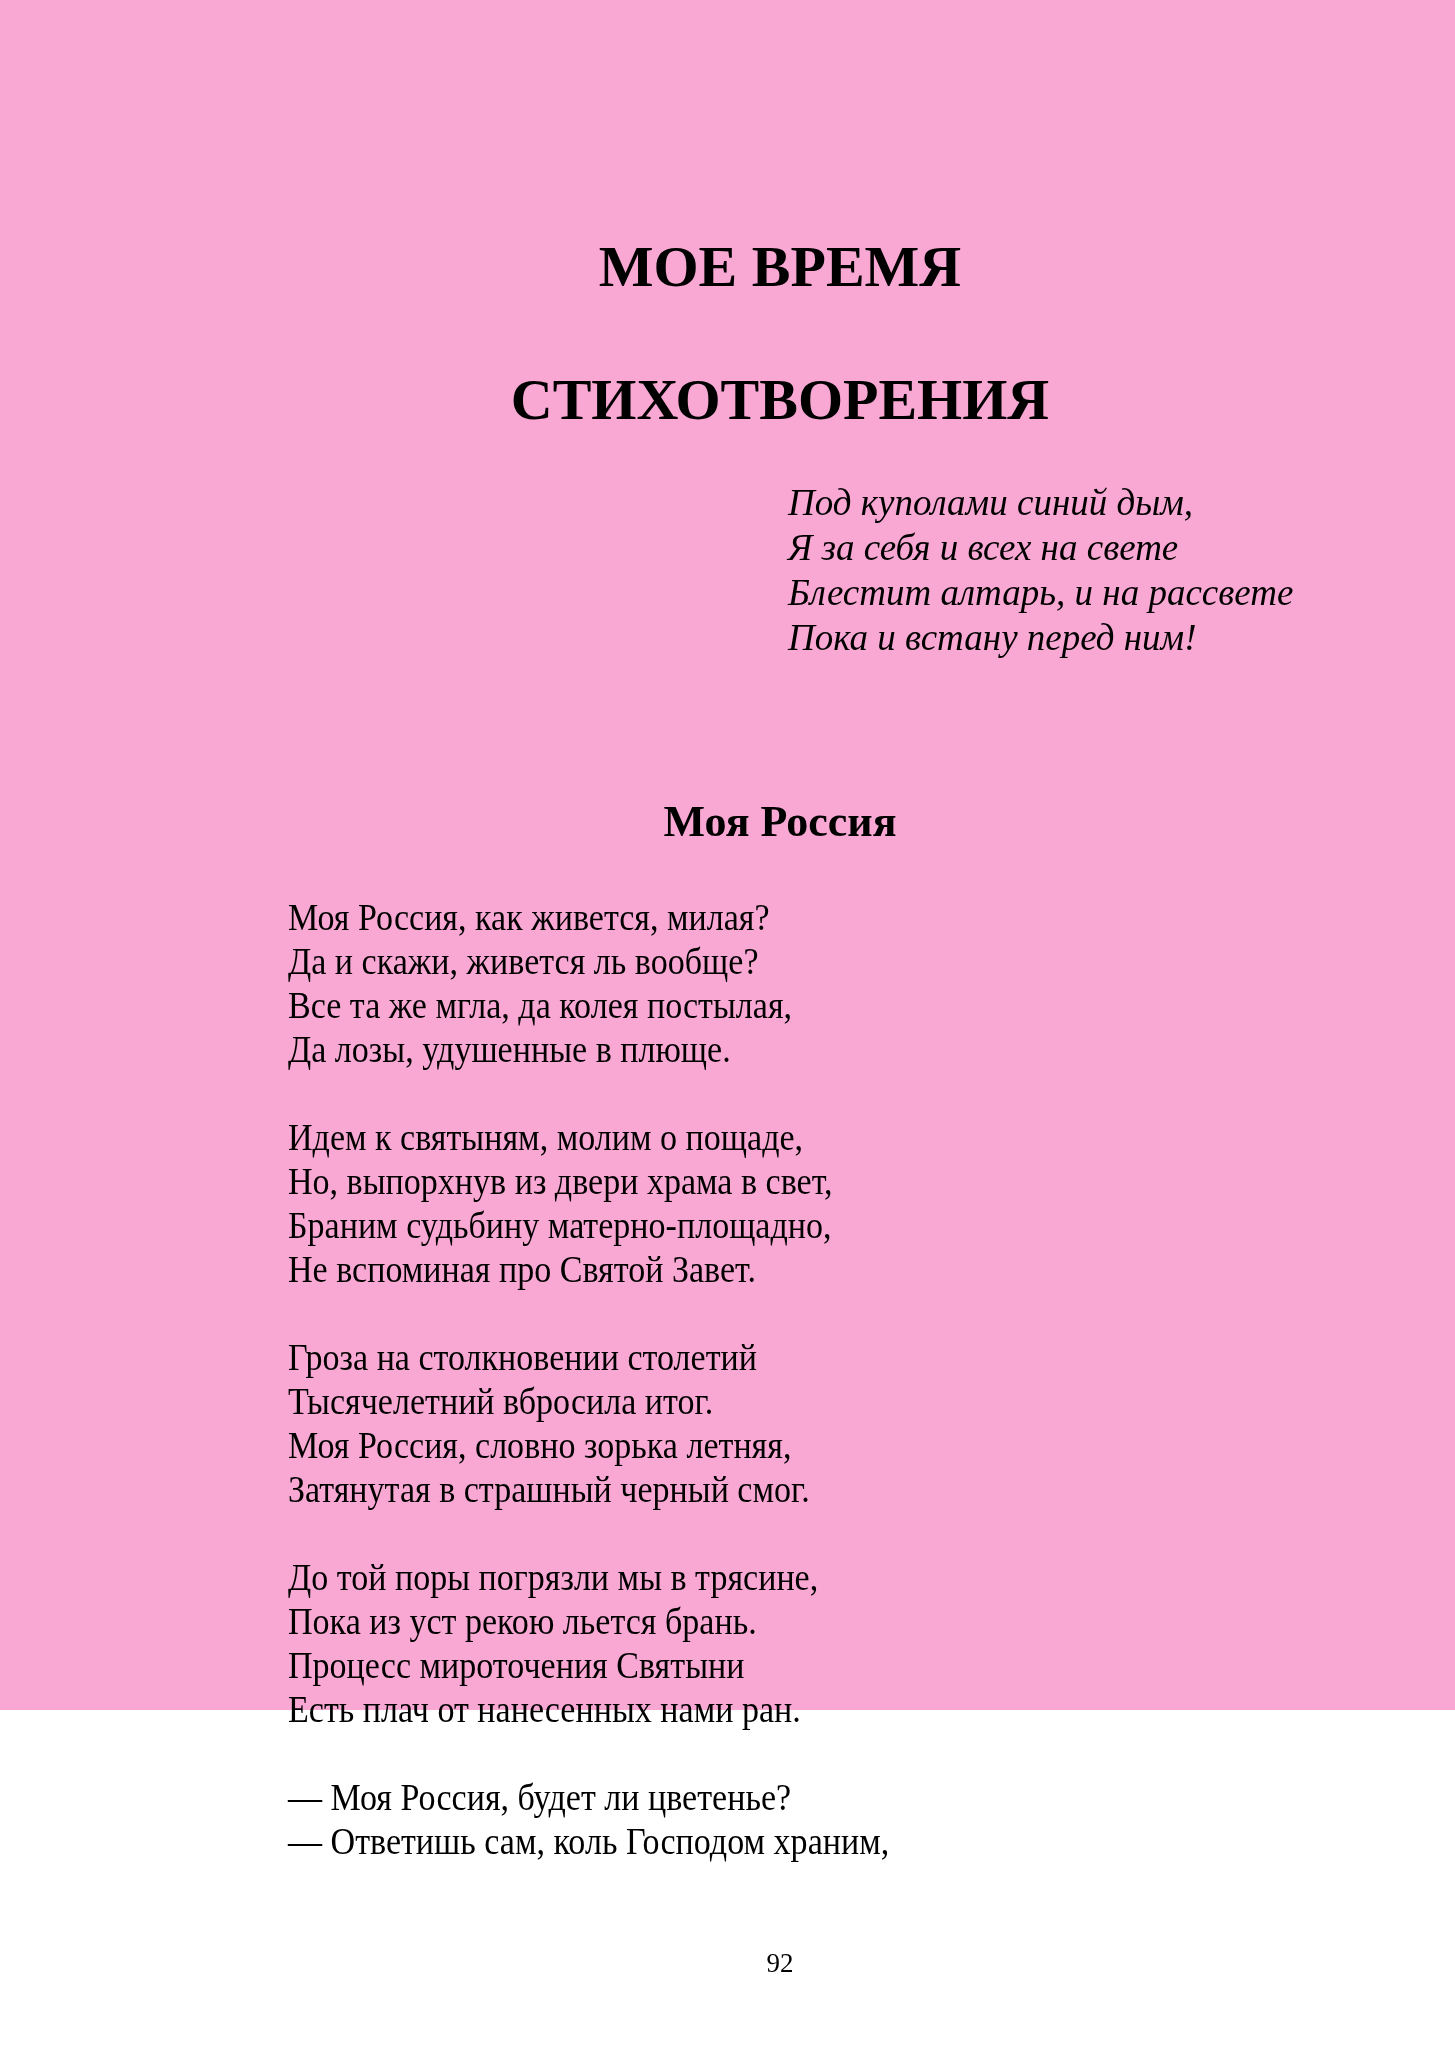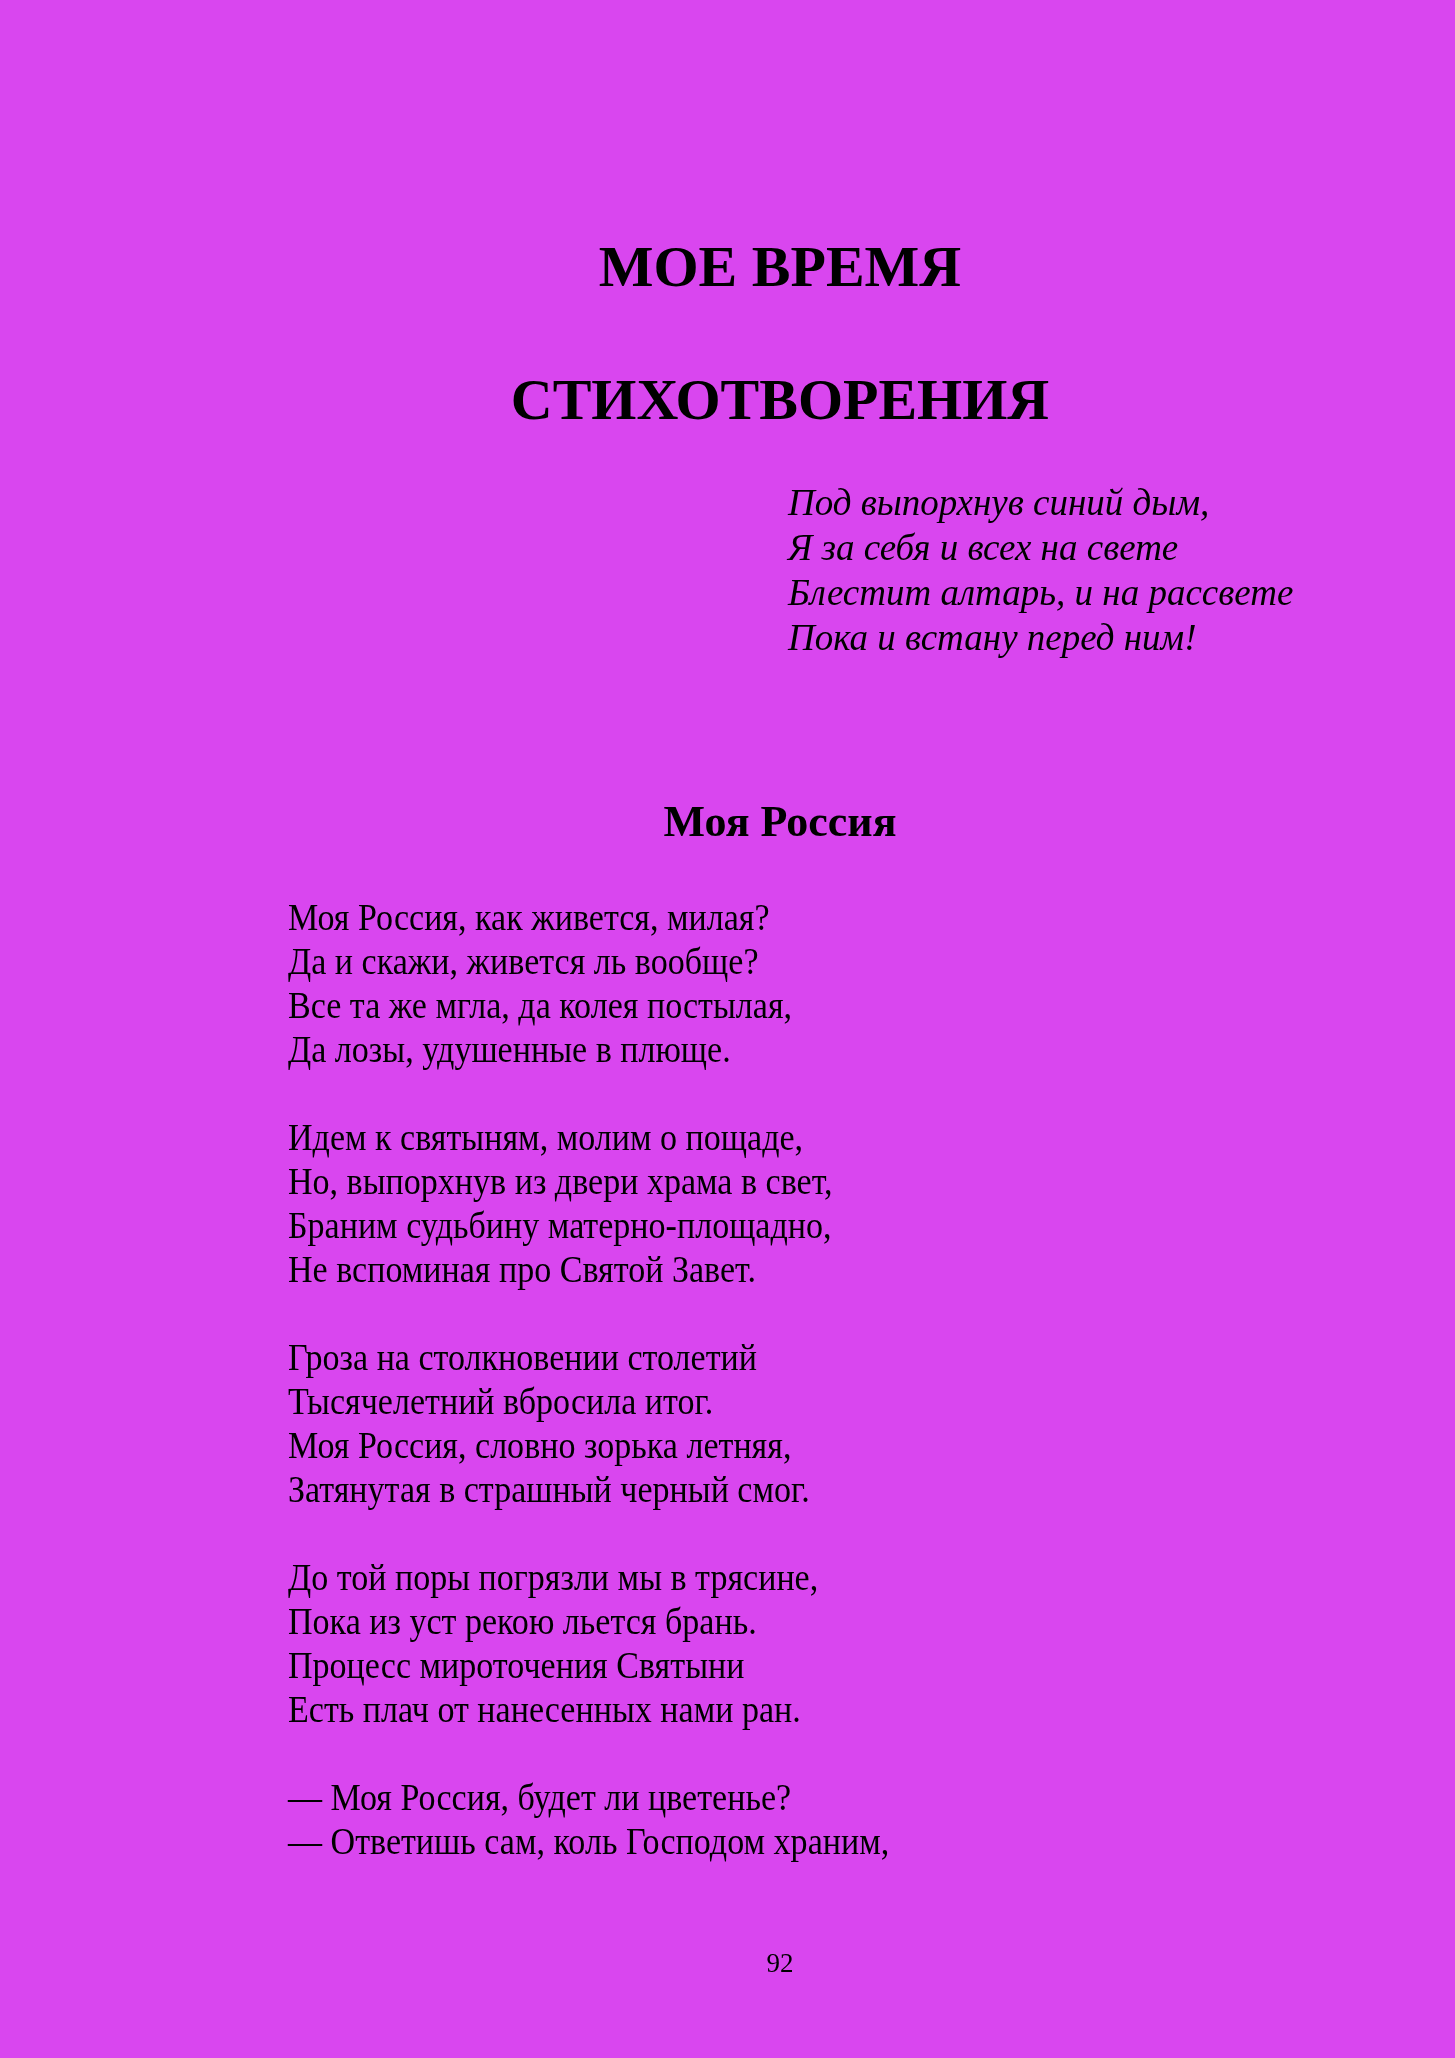--- a/index.html
+++ b/index.html
@@ -12,22 +12,22 @@
       height: 2058px;
       position: relative;
       overflow: hidden;
       font-family: "Liberation Serif", "DejaVu Serif", serif;
       color: #000000;
     }
     .page {
       position: absolute;
       left: 0; top: 0;
       width: 1455px;
-      height: 2058px;
-      background: #d946ef;
+      height: 1710px;
+      background: #f9a8d4;
     }
     .title {
       position: absolute;
       left: 0;
       width: 1560px;
       text-align: center;
       font-weight: bold;
       font-size: 58px;
       line-height: 1;
       margin: 0;
@@ -83,21 +83,21 @@
   </style>
 </head>
 <body>
 
 <div class="page">
 
   <h1 class="title title-1">МОЕ ВРЕМЯ</h1>
   <h2 class="title title-2">СТИХОТВОРЕНИЯ</h2>
 
   <div class="epigraph">
-    <span class="line">Под выпорхнув синий дым,</span>
+    <span class="line">Под куполами синий дым,</span>
     <span class="line">Я за себя и всех на свете</span>
     <span class="line">Блестит алтарь, и на рассвете</span>
     <span class="line">Пока и встану перед ним!</span>
   </div>
 
   <h3 class="poem-title">Моя Россия</h3>
 
   <div class="poem">
     <div class="stanza">
       <span class="line">Моя Россия, как живется, милая?</span>

